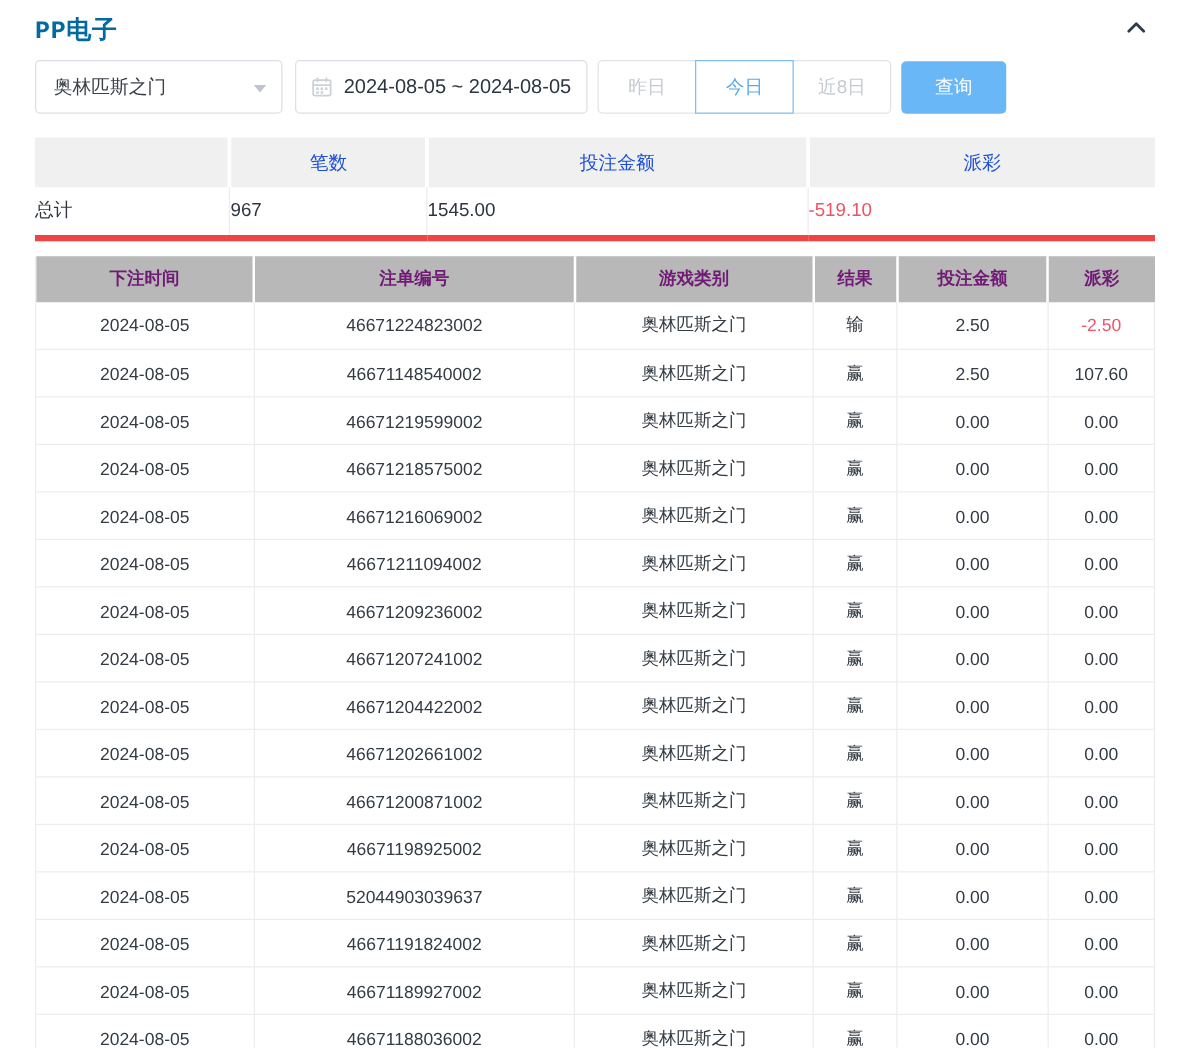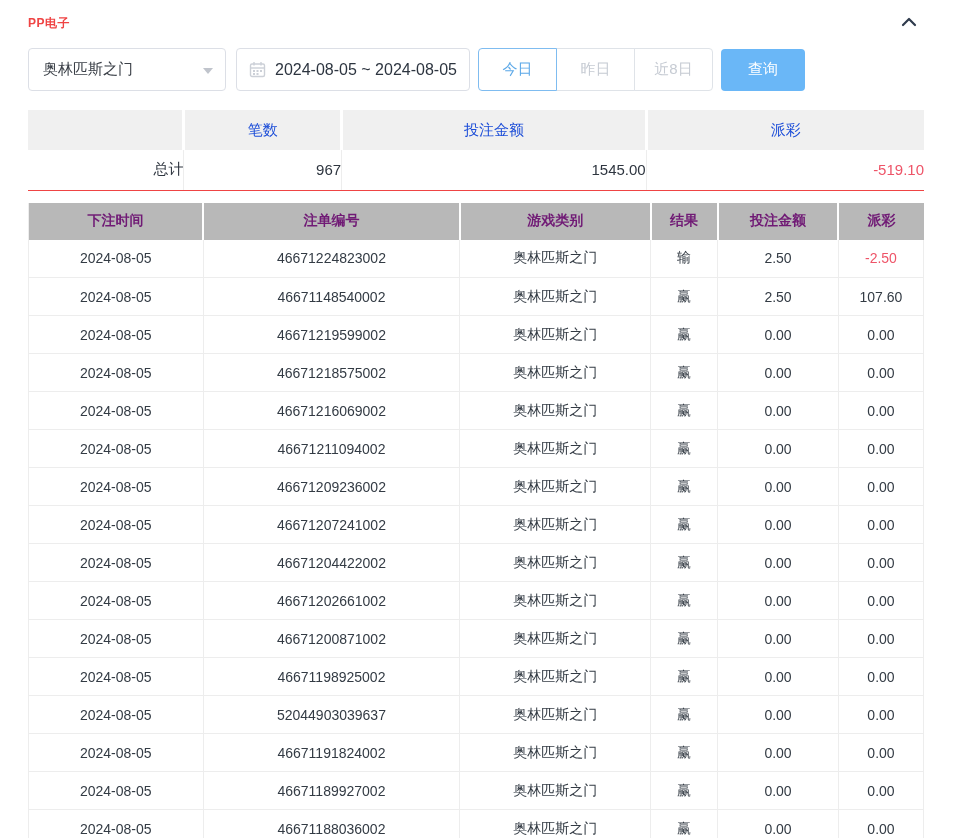--- a/index.html
+++ b/index.html
@@ -2,21 +2,21 @@
 <html><head>
 <meta charset="utf-8">
 <style>
   * { margin:0; padding:0; box-sizing:border-box; }
   html,body { width:954px; height:838px; overflow:hidden; background:#fff;
               font-family:"Liberation Sans", sans-serif; }
   .page { padding:10px 30px 0 28px; width:954px; }
 
   
   .header-row { display:flex; justify-content:space-between; align-items:center; height:26px; }
-  .panel-title { font-size:12px; font-weight:bold; color:#ef4444; letter-spacing:.5px; }
+  .panel-title { font-size:20px; font-weight:bold; color:#0369a1; letter-spacing:.5px;font-family:Liberation Mono, monospace; }
   .collapse-btn { background:none; border:none; cursor:pointer; padding:2px 6px; }
 
   
   .filters { display:flex; align-items:center; margin-top:12px; height:43px; }
   .select-box { width:198px; height:43px; border:1px solid #dcdfe6; border-radius:4px;
                 display:flex; align-items:center; justify-content:space-between;
                 padding:0 12px 0 14px; font-size:15px; color:#3b4048; background:#fff; cursor:pointer; }
   .caret-down { width:0; height:0; border-left:5px solid transparent; border-right:5px solid transparent;
                 border-top:6px solid #c0c4cc; margin-top:2px; }
   .date-box { width:234px; height:43px; border:1px solid #dcdfe6; border-radius:4px; margin-left:10px;
@@ -32,22 +32,22 @@
   .quick-btn.active { color:#5da9e8; border-color:#7fbcf0; z-index:1; }
   .search-btn { margin-left:8px; width:84px; height:42px; background:#6ab7f7; color:#fff; border:none;
                 border-radius:4px; font-size:15px; cursor:pointer; font-family:"Liberation Sans", sans-serif; }
 
   
   table { border-collapse:collapse; width:896px; table-layout:fixed; }
   .summary { margin-top:19px; }
   .summary th { background:#f0f0f0; height:40px; font-weight:normal; font-size:15px; color:#1d4ed8;
                 text-align:center; border-left:3px solid #fff; }
   .summary th:first-child { border-left:none; }
-  .summary td { height:40px; font-size:15px; color:#2f3640; text-align:right; background:#fff;
-                border-bottom:1px solid #ef4444; border-left:1px solid #ededed; }
+  .summary td { height:40px; font-size:15px; color:#2f3640; text-align:left; background:#fff;
+                border-bottom:5px solid #ef4444; border-left:1px solid #ededed; }
   .summary td:first-child { border-left:none; }
 
   
   .bets { margin-top:12px; border-left:1px solid #ededed; }
   .bets th { background:#b8b8b8; height:37px; color:#701a75; font-size:14px; font-weight:bold;
              text-align:center; border-left:2px solid #fff; }
   .bets th:first-child { border-left:none; }
   .bets td { height:38px; font-size:14px; color:#333b44; text-align:center; background:#fff;
              border-bottom:1px solid #ededed; border-right:1px solid #ededed; }
   .neg { color:#ee5468 !important; }
@@ -85,23 +85,23 @@
             <rect x="7.5" y="9" width="2" height="2" fill="#ccd0d7"></rect>
             <rect x="11" y="9" width="2" height="2" fill="#ccd0d7"></rect>
           <rect x="4" y="12" width="2" height="2" fill="#ccd0d7"></rect>
             <rect x="7.5" y="12" width="2" height="2" fill="#ccd0d7"></rect>
         </svg>
       </span>
       <span>2024-08-05 ~ 2024-08-05</span>
     </div>
 
     <div class="quick-group">
+  <button class="quick-btn">昨日</button>
+
   <button class="quick-btn active">今日</button>
-
-  <button class="quick-btn">昨日</button>
 
   <button class="quick-btn">近8日</button>
 </div>
 
     <button class="search-btn">查询</button>
   </div>
 
   <table class="summary">
     <colgroup>
         <col style="width:17.4%">

